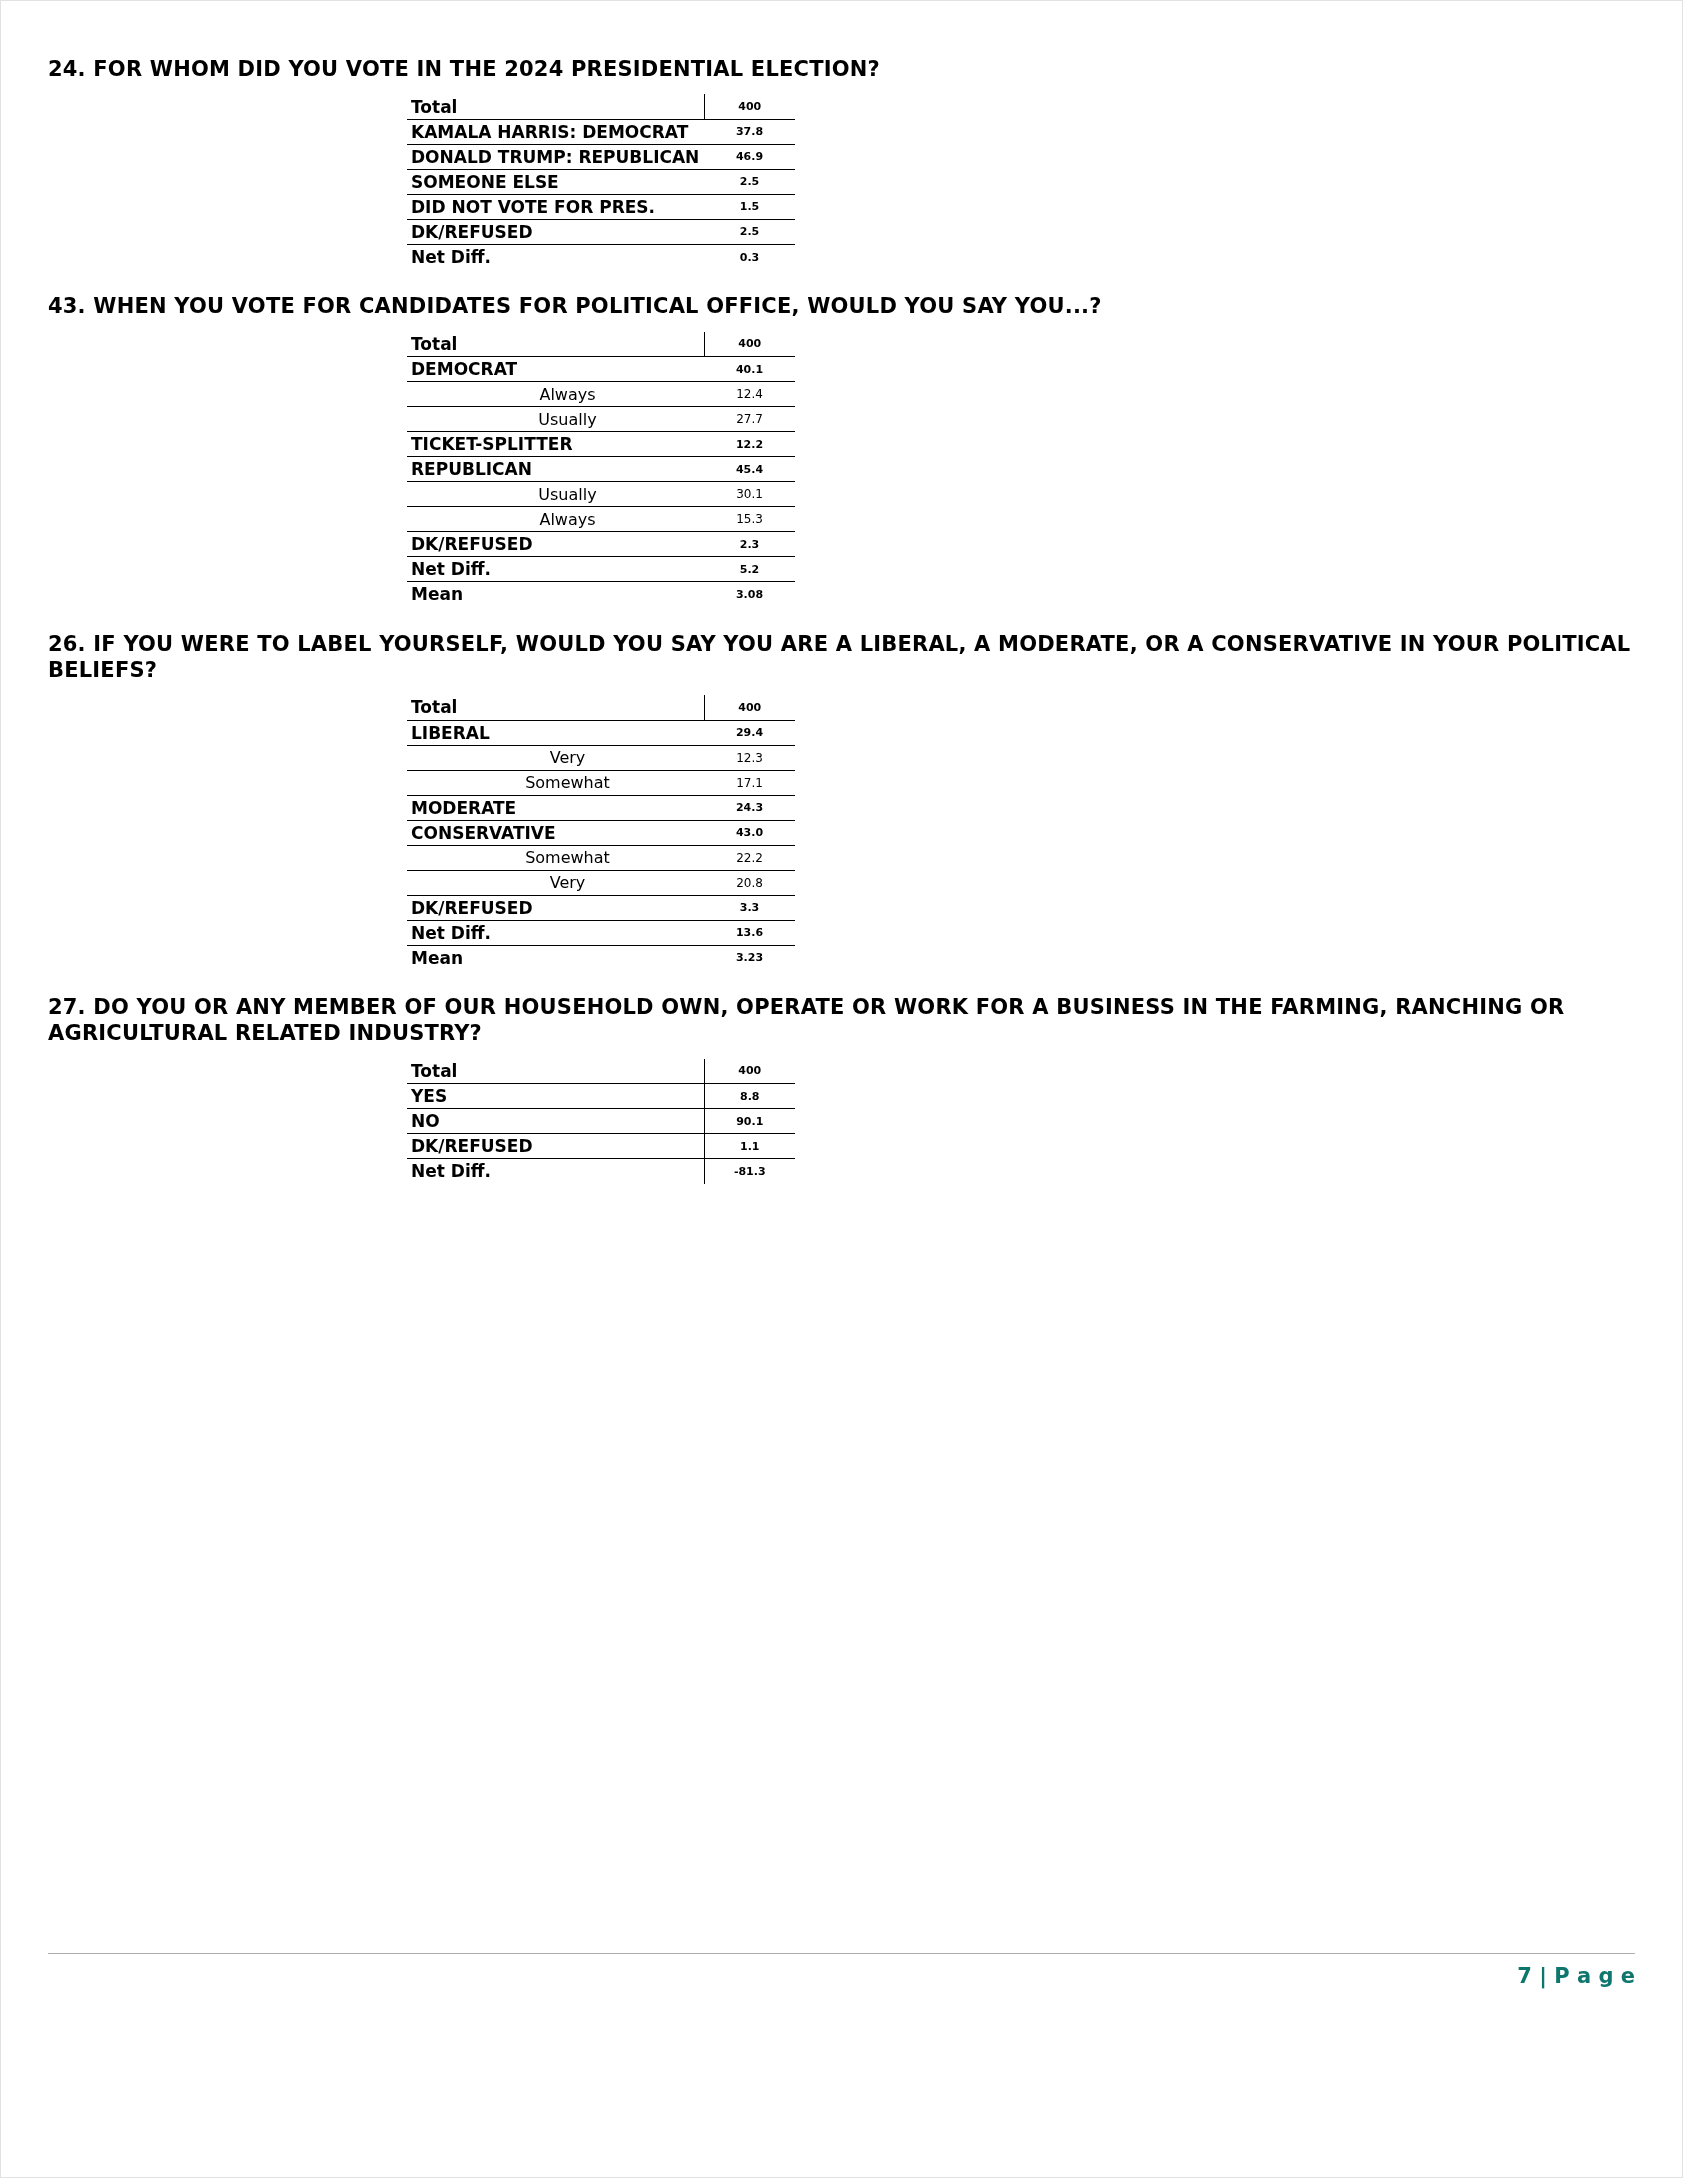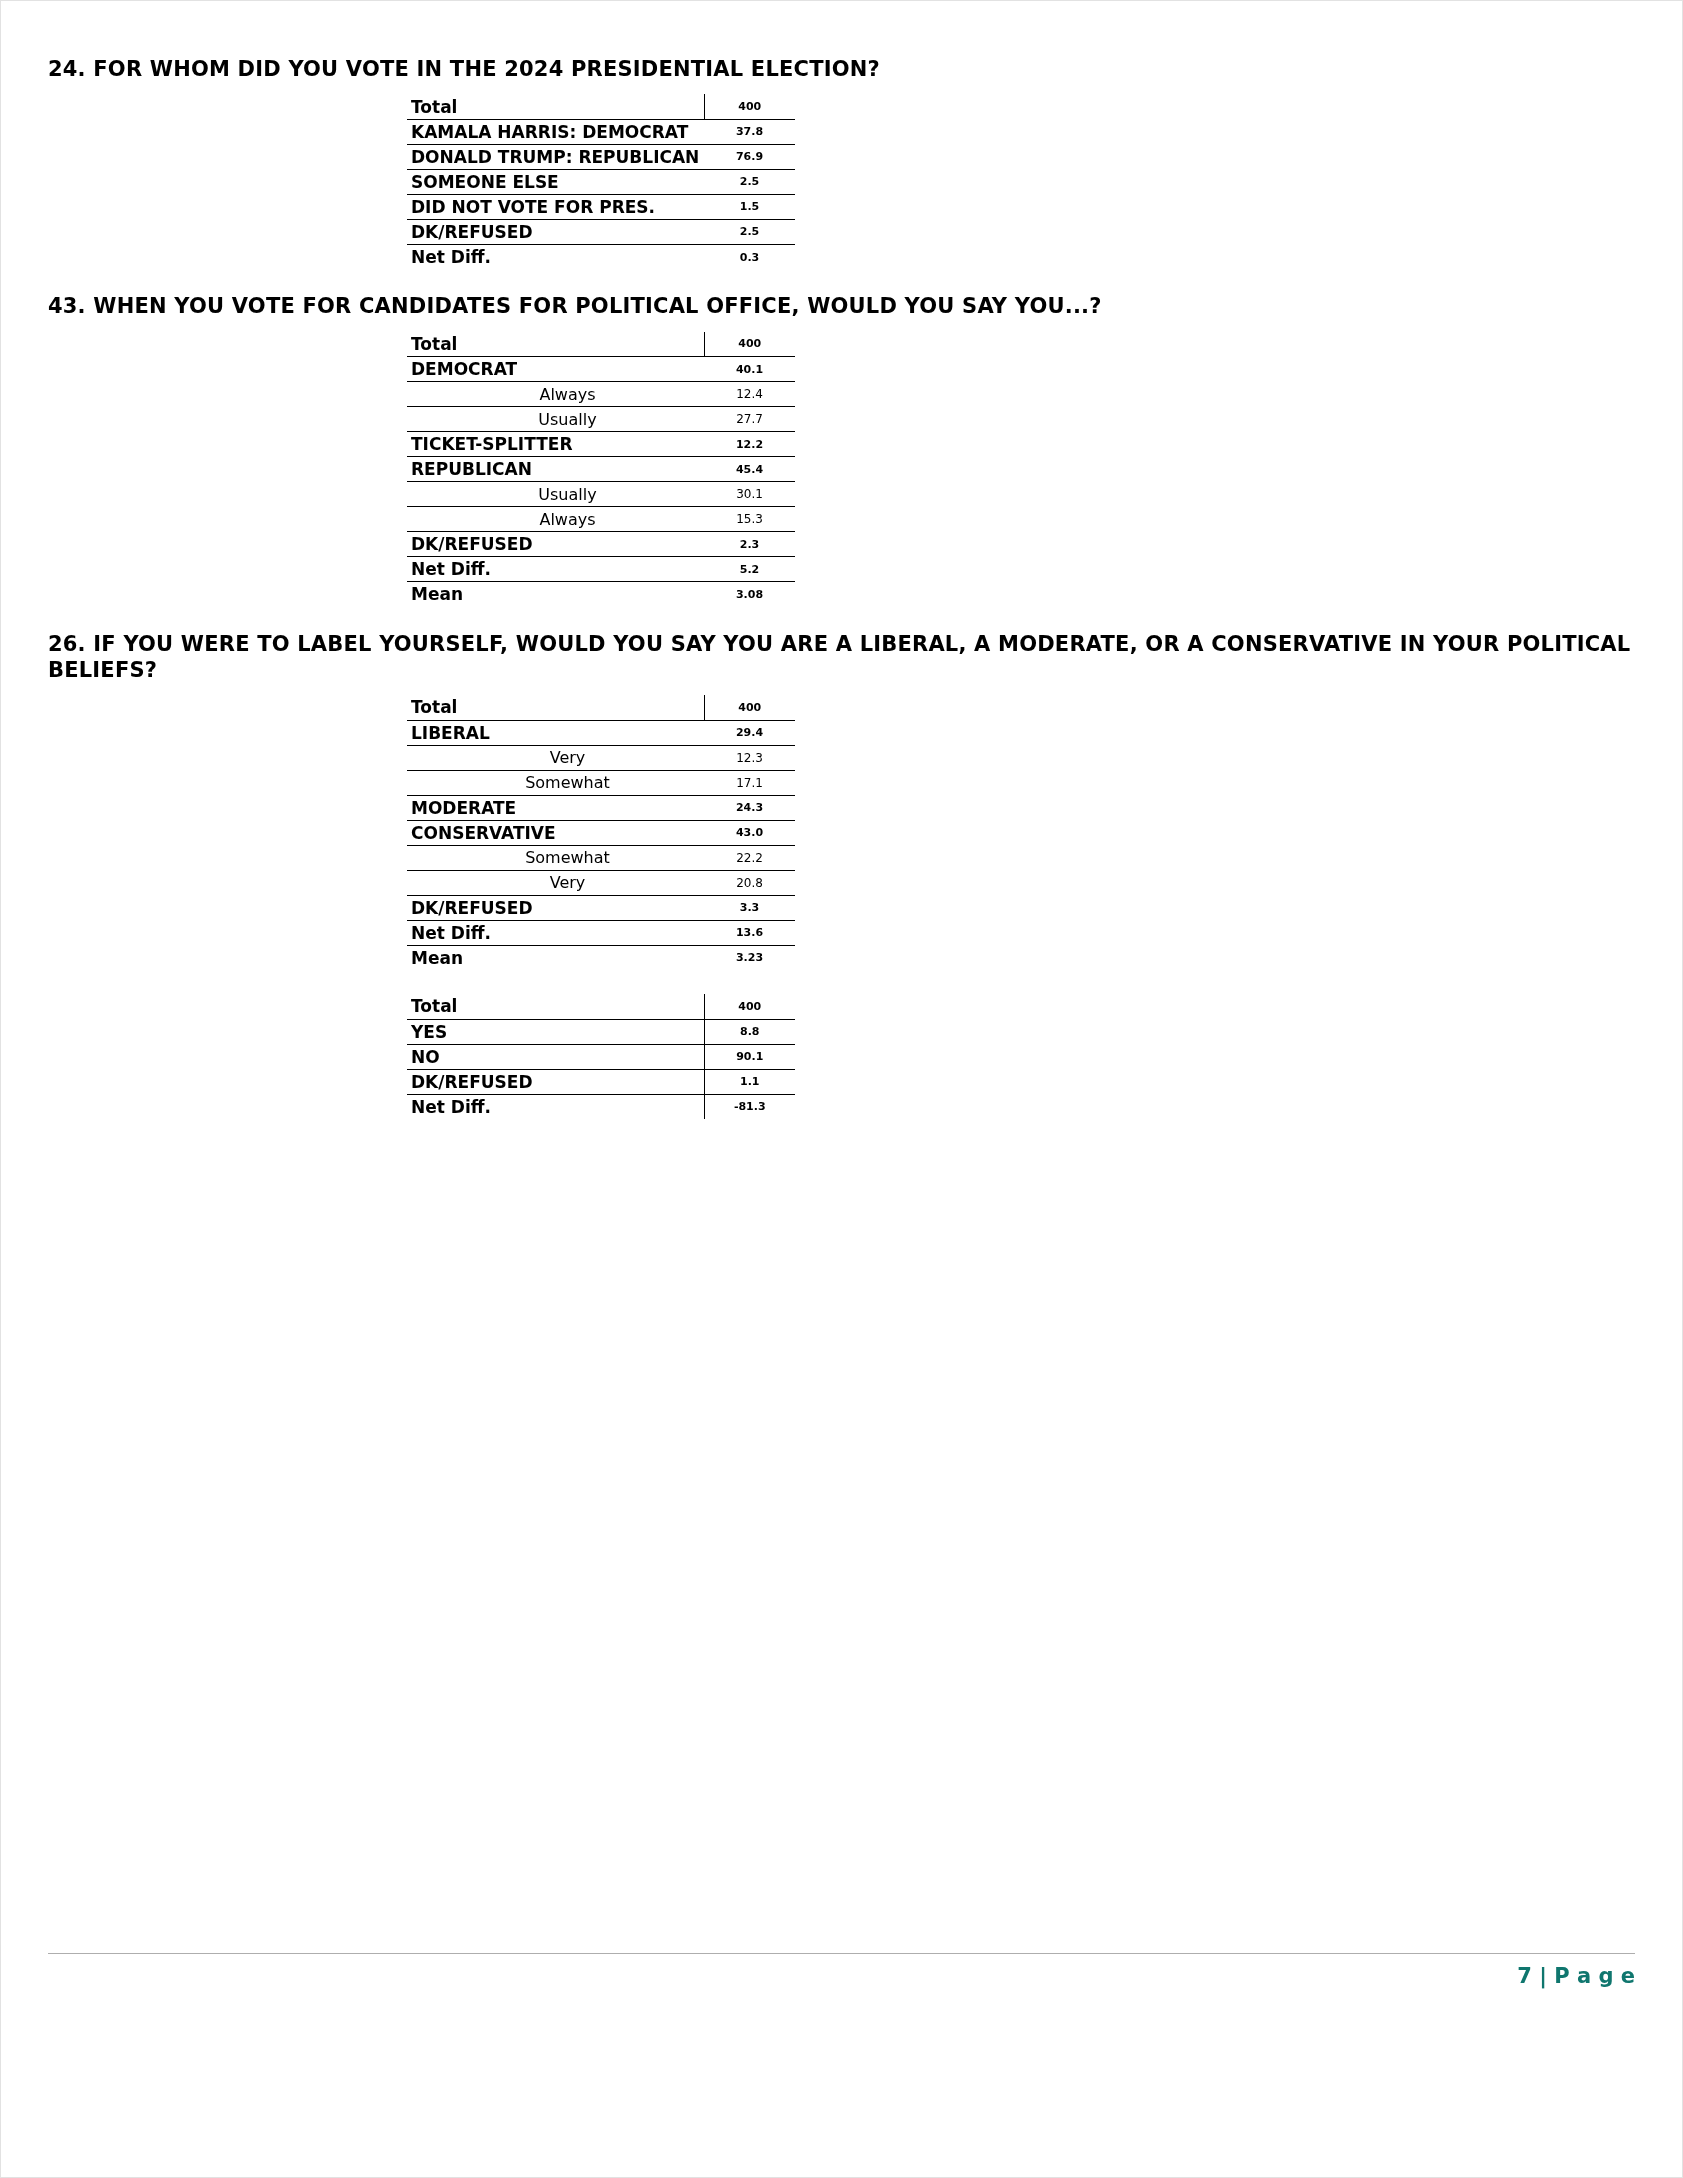--- a/index.html
+++ b/index.html
@@ -80,21 +80,21 @@
           <tr class="hdr">
         <td class="lbl">Total</td>
         <td class="val vdiv">400</td>
       </tr>
       <tr class="row">
         <td class="lbl">KAMALA HARRIS: DEMOCRAT</td>
         <td class="val">37.8</td>
       </tr>
       <tr class="row">
         <td class="lbl">DONALD TRUMP: REPUBLICAN</td>
-        <td class="val">76.9</td>
+        <td class="val">46.9</td>
       </tr>
       <tr class="row">
         <td class="lbl">SOMEONE ELSE</td>
         <td class="val">2.5</td>
       </tr>
       <tr class="row">
         <td class="lbl">DID NOT VOTE FOR PRES.</td>
         <td class="val">1.5</td>
       </tr>
       <tr class="row">
@@ -215,20 +215,21 @@
       </tr>
       <tr class="row last">
         <td class="lbl">Mean</td>
         <td class="val">3.23</td>
       </tr>
     </tbody>
       </table>
   </div>
 
   <div class="section">
+    <div class="qtitle">27. DO YOU OR ANY MEMBER OF OUR HOUSEHOLD OWN, OPERATE OR WORK FOR A BUSINESS IN THE FARMING, RANCHING OR AGRICULTURAL RELATED INDUSTRY?</div>
     <table class="qtable vline-full">
       <colgroup>
           <col class="c-label">
           <col class="c-val">
         </colgroup>
       <tbody>
           <tr class="hdr">
         <td class="lbl">Total</td>
         <td class="val vdiv">400</td>
       </tr>

